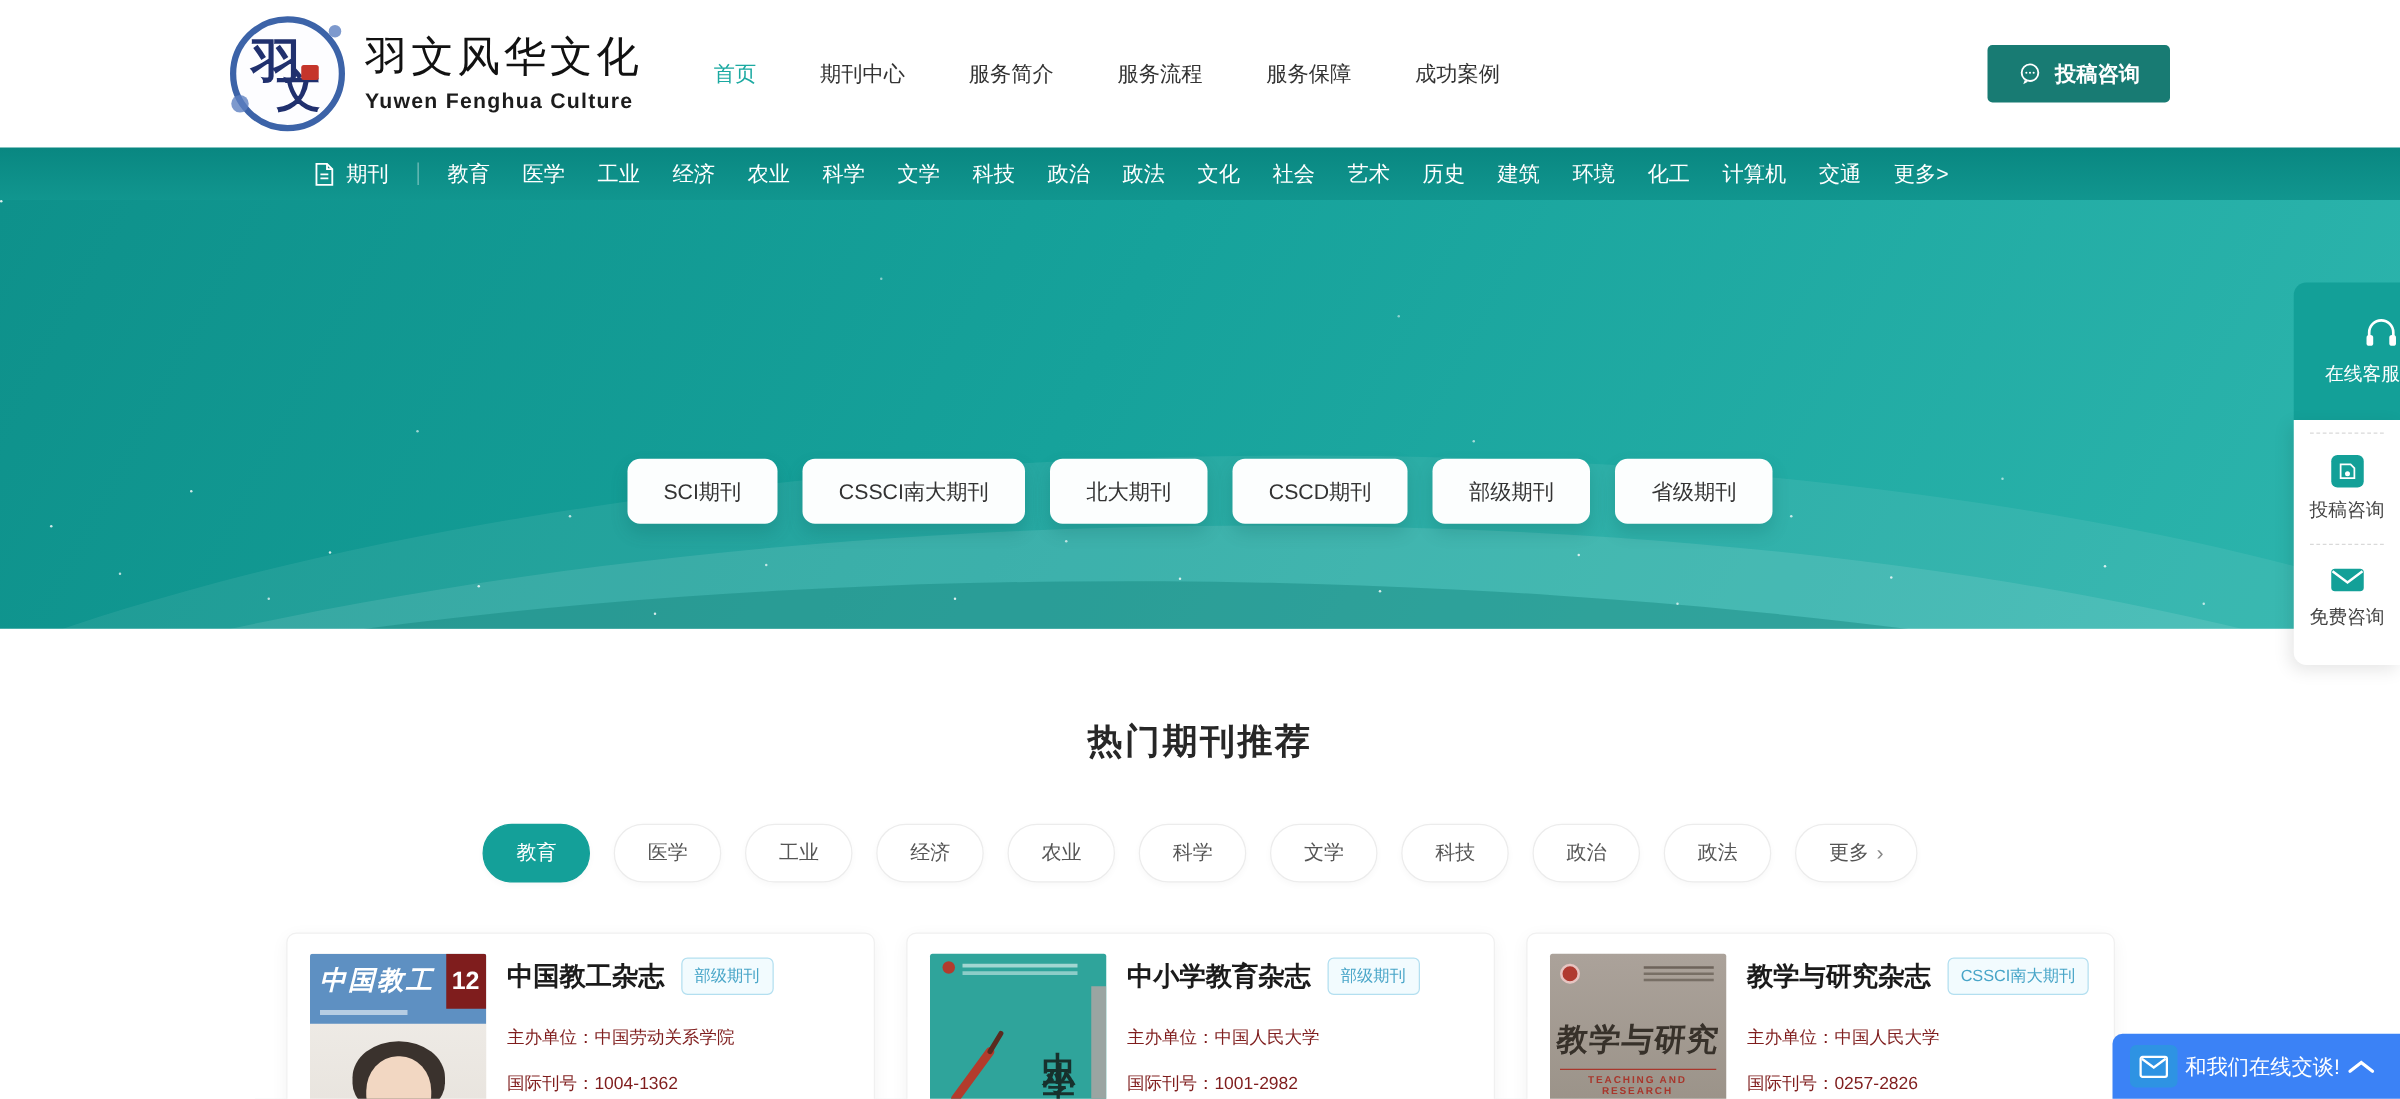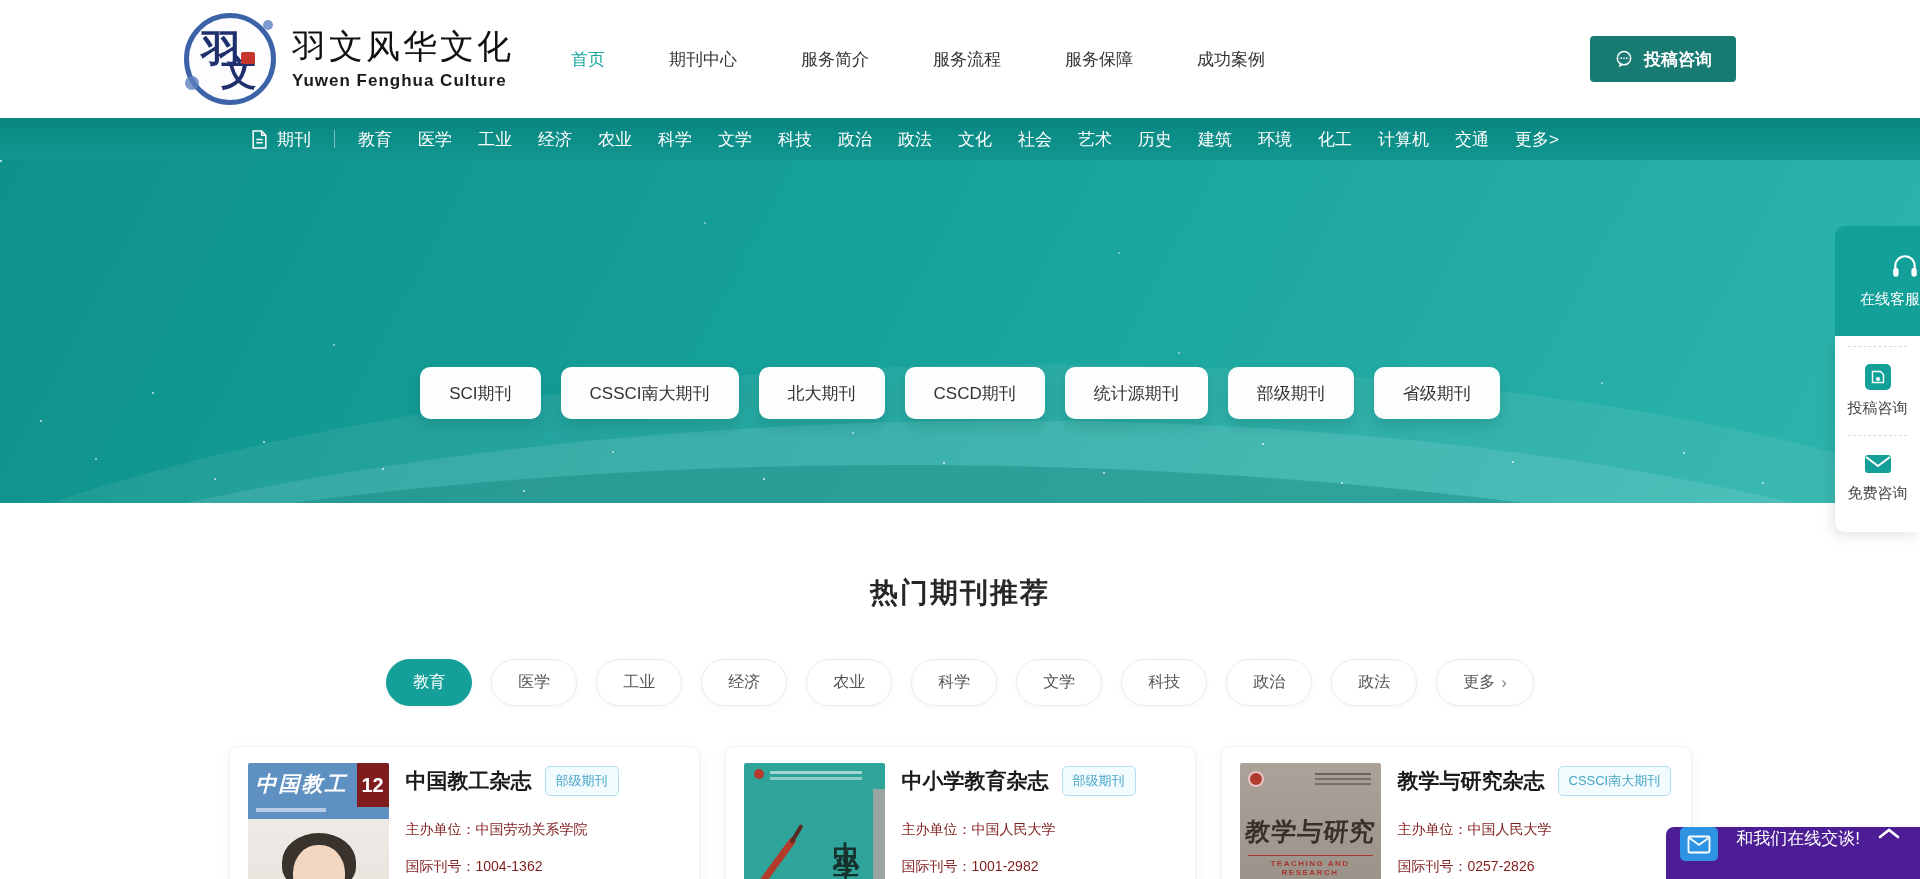--- a/index.html
+++ b/index.html
@@ -16,21 +16,21 @@
     font-family:"DejaVu Serif", serif; }
   .emblem .ch-bottom { position:absolute; right:14px; bottom:2px; font-size:36px; font-weight:bold; color:#20306e;
     font-family:"DejaVu Serif", serif; }
   .emblem .seal { position:absolute; right:16px; top:34px; width:14px; height:12px; background:#c5352b; border-radius:2px; }
   .emblem .flower1 { position:absolute; left:-4px; bottom:10px; width:14px; height:14px; border-radius:50%;
     background:#5d7fc0; opacity:.8; }
   .emblem .flower2 { position:absolute; right:-2px; top:2px; width:10px; height:10px; border-radius:50%;
     background:#5d7fc0; opacity:.8; }
   .brand-text .brand-title { font-size:34px; font-weight:400; color:#111; letter-spacing:3px; line-height:1.15; }
   .brand-text .brand-sub { font-size:17px; font-weight:bold; color:#1c1c1c; letter-spacing:1px; margin-top:4px; }
-  .topnav { display:flex; gap:60px; margin-left:55px; font-size:17px; color:#333; }
+  .topnav { display:flex; gap:47px; margin-left:55px; font-size:17px; color:#333; }
   .topnav a { padding:6px 2px; }
   .topnav a.active { color:#1ba9a1; }
   .consult-btn { margin-left:auto; background:#187b73; color:#fff; height:46px; padding:0 24px;
     display:flex; align-items:center; gap:10px; border-radius:4px; font-size:17px; font-weight:bold; cursor:pointer; border:none; }
 
   
   .catbar { height:42px; background:linear-gradient(180deg,#098781,#11968f); display:flex; align-items:center;
     padding-left:251px; color:#fff; }
   .catbar .journal { display:flex; align-items:center; gap:9px; font-size:17px; }
   .catbar .vsep { width:1px; height:18px; background:rgba(255,255,255,.45); margin:0 23px; }
@@ -123,22 +123,22 @@
   .side-panel { position:absolute; right:0; top:226px; width:85px; z-index:40; }
   .sp-top { background:#13a098; border-radius:10px 0 0 0; height:110px; color:#fff; display:flex;
     flex-direction:column; align-items:flex-end; justify-content:center; gap:9px; font-size:15px; cursor:pointer; }
   .sp-body { background:#fff; border-radius:0 0 0 10px; box-shadow:-3px 4px 14px rgba(0,0,0,.10); padding:10px 0 12px; }
   .sp-item { display:flex; flex-direction:column; align-items:center; gap:9px; padding:17px 0; font-size:15px;
     color:#444; cursor:pointer; }
   .sp-div { border-top:1px dashed #d9d9d9; margin:0 13px; }
   .sp-ico { width:26px; height:26px; background:#13a098; border-radius:5px; display:flex; align-items:center; justify-content:center; }
 
   
-  .chat-bar { position:absolute; right:0; bottom:0; width:254px; height:52px; background:#4c1d95;
-    border-radius:8px 0 0 0; display:flex; padding:0 20px 0 14px; color:#fff; z-index:50; cursor:pointer; }
+  .chat-bar { position:absolute; right:0; bottom:0; width:230px; height:52px; background:#3b82f6;
+    border-radius:8px 0 0 0; display:flex; align-items:center; padding:0 20px 0 14px; color:#fff; z-index:50; cursor:pointer; }
   .chat-ico-box { width:38px; height:34px; background:#2e93e3; border-radius:5px; display:flex; align-items:center;
     justify-content:center; }
   .chat-text { flex:1; text-align:center; font-size:17px; }
   .chat-caret { display:flex; }
 </style>
 </head>
 <body>
 
 <header class="header">
   <div class="logo">
@@ -217,21 +217,20 @@
   <div class="wave-l2"></div>
   <div class="wave-d1"></div>
   <div class="stars"></div>
 
 
   <div class="filters">
     <a class="filter-pill">SCI期刊</a>
     <a class="filter-pill">CSSCI南大期刊</a>
     <a class="filter-pill">北大期刊</a>
     <a class="filter-pill">CSCD期刊</a>
-    <a class="filter-pill">统计源期刊</a>
     <a class="filter-pill">部级期刊</a>
     <a class="filter-pill">省级期刊</a>
   </div>
 </section>
 
 <section class="hot">
   <h2 class="hot-title">热门期刊推荐</h2>
 
   <div class="tabs">
     <a class="tab active">教育</a>

